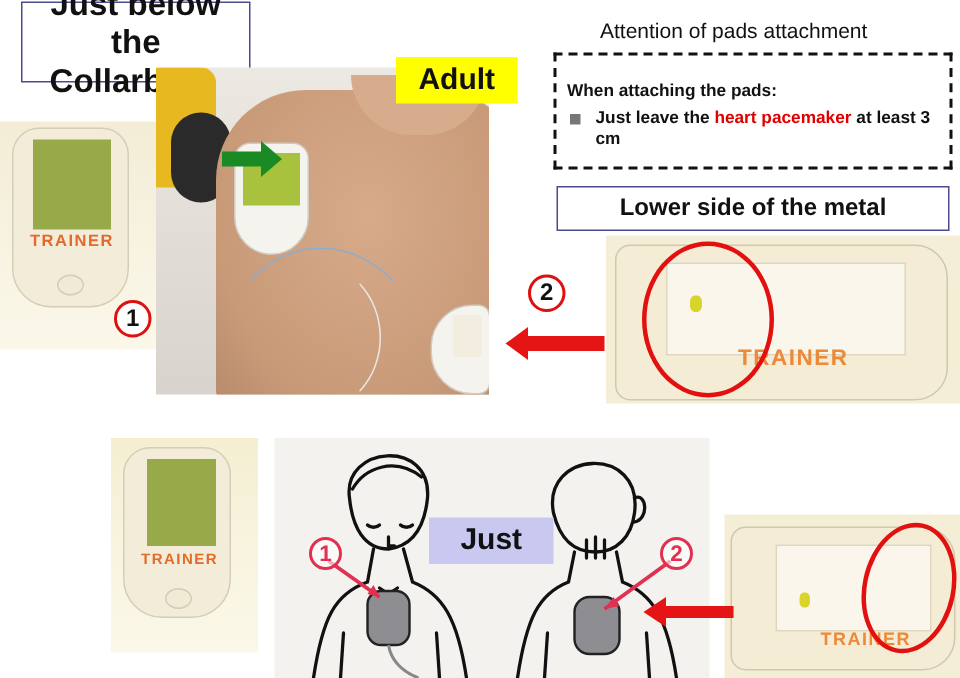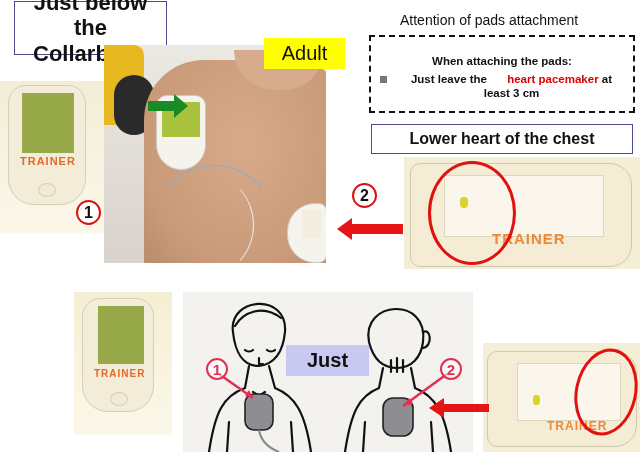--- a/index.html
+++ b/index.html
@@ -1,37 +1,37 @@
 <!DOCTYPE html>
 <html><head>
 <meta charset="utf-8">
 <style>
   * { box-sizing: border-box; margin: 0; padding: 0; }
   html, body { width: 640px; height: 452px; overflow: hidden; background: #ffffff; }
   body { position: relative; font-family: "Liberation Sans", sans-serif; }
-  .abs { position: absolute; text-align: center; }
+  .abs { position: absolute; }
 
   .label-box {
     position: absolute; background: #fff; border: 1.5px solid #4b4b8f;
     display: flex; align-items: center; justify-content: center; text-align: center;
     font-weight: bold; color: #111; line-height: 1.15;
   }
   .title-collar { left: 14px; top: 1px; width: 153px; height: 54px; font-size: 22px; }
   .title-lower { left: 371px; top: 124px; width: 262px; height: 30px; font-size: 16px; }
 
   .attention-title { left: 400px; top: 12px; font-size: 14px; color: #111; }
   .attention-box {
     left: 369px; top: 35px; width: 266px; height: 78px;
     border: 2.5px dashed #111; padding: 4px 7px;
     font-size: 11.5px; font-weight: bold; color: #111;
   }
   .attention-box .head { margin-bottom: 6px; margin-top: 14px; }
   .attention-box .bullet { display: flex; align-items: flex-start; margin-bottom: 5px; line-height: 1.2; }
   .attention-box .sq { width: 7px; height: 7px; background: #777; margin: 3px 10px 0 2px; flex: 0 0 auto; }
-  .red { color: #e00000; margin-left: 17px; }
+  .red { color: #e00000; }
 
   
   .photo-adult {
     left: 104px; top: 45px; width: 222px; height: 218px;
     background: linear-gradient(180deg, #ece8e2 0%, #d8d3cc 100%);
     overflow: hidden;
   }
   .torso {
     position: absolute; left: 40px; top: 15px; width: 200px; height: 210px;
     background: radial-gradient(ellipse at 50% 40%, #d7aa8a 0%, #c89a78 70%, #b78a6c 100%);
@@ -47,21 +47,21 @@
   }
   .pad-on-body .art { position: absolute; left: 5px; top: 6px; right: 5px; height: 48%; background: #a8c23e; }
   .pad-adult-1 { left: 52px; top: 50px; width: 50px; height: 75px; }
   .pad-adult-2 { left: 183px; top: 158px; width: 40px; height: 60px; border-radius: 28px 8px 8px 28px; }
   .pad-adult-2 .art { background: #f3ede0; left: 14px; }
 
   .wire { position: absolute; border: 1.5px solid #7aa0c8; border-radius: 50%; }
 
   .adult-tag {
     left: 264px; top: 38px; width: 81px; height: 31px; background: #ffff00;
-    font-weight: normal; font-size: 20px; color: #111;
+    font-weight: bold; font-size: 20px; color: #111;
     display: flex; align-items: center; justify-content: center;
   }
 
   .arrow { position: absolute; height: 0; }
   .arrow .shaft { position: absolute; top: 0; height: 100%; }
   .arrow-green { left: 148px; top: 101px; width: 40px; height: 10px; }
   .arrow-green .shaft { left: 0; width: 28px; background: #1a8a24; }
   .arrow-green .head { position:absolute; right:0; top:-7px; width:0; height:0; border-top:12px solid transparent; border-bottom:12px solid transparent; border-left:14px solid #1a8a24; }
   .arrow-red-1 { left: 337px; top: 224px; width: 66px; height: 10px; }
   .arrow-red-1 .shaft { right: 0; width: 52px; background: #e51515; }
@@ -177,21 +177,21 @@
 <div class="abs attention-title">Attention of pads attachment</div>
 <div class="abs attention-box">
   <div class="head">When attaching the pads:</div>
   <div class="bullet">
     <span class="sq"></span>
     <span><span>Just leave the </span><span class="red">heart pacemaker</span><span> at least 3 cm</span></span>
   </div>
 </div>
 
 <div class="label-box title-lower">
-  <span>Lower heart of the chest</span>
+  <span>Lower side of the metal</span>
 </div>
 
 <div class="pad-photo-r pad-photo-mr">
   <div class="pad-outline"></div>
   <div class="inner"></div>
   <div class="yellow-dot"></div>
   <div class="brand">TRAINER</div>
   <div class="ring"></div>
 </div>
 <div class="circle-num num-2">

